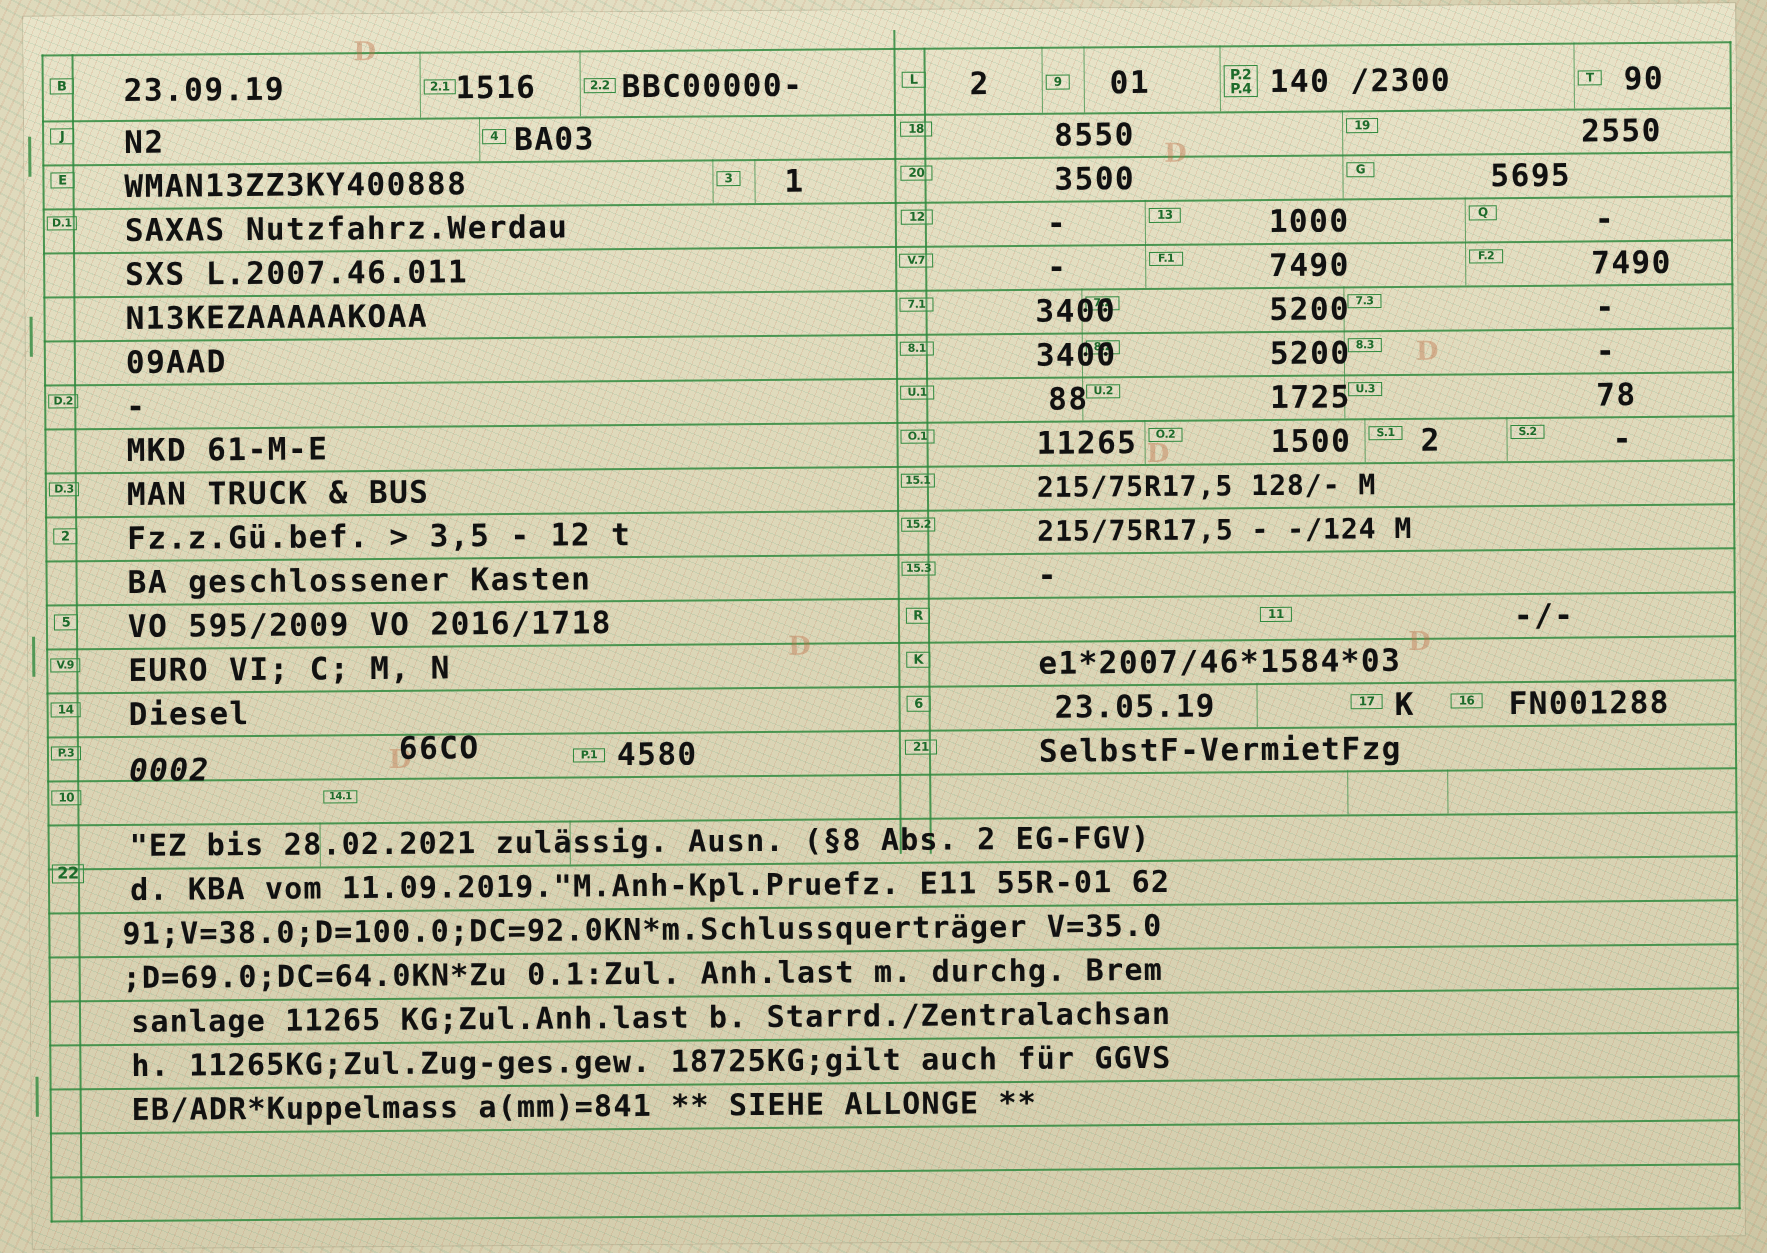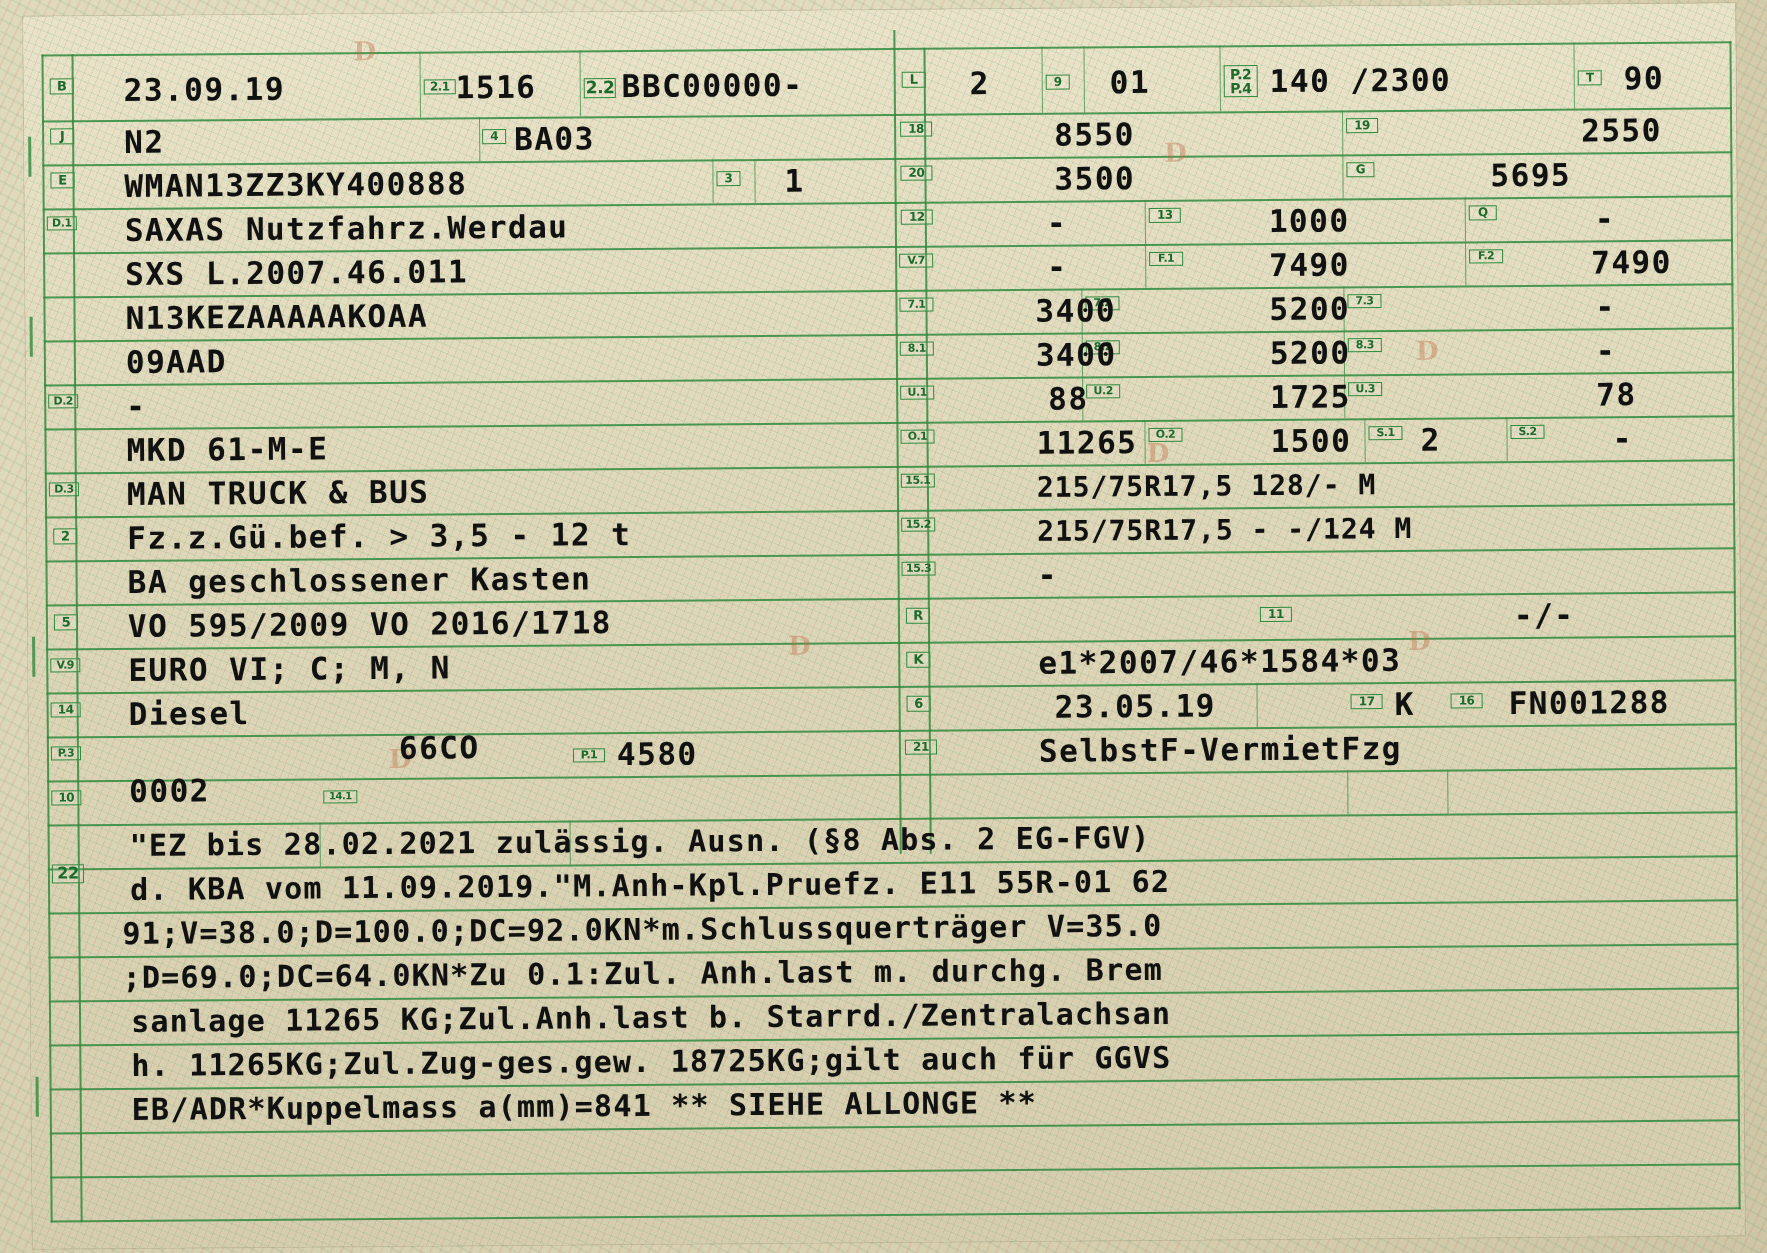--- a/index.html
+++ b/index.html
@@ -135,21 +135,21 @@
     <div class="wm" style="left:1380px;top:620px;">D</div>
     <div class="wm" style="left:1120px;top:430px;">D</div>
 
     <div class="edgemark" style="left:4px;top:120px;width:3px;height:40px;"></div>
     <div class="edgemark" style="left:4px;top:300px;width:3px;height:40px;"></div>
     <div class="edgemark" style="left:4px;top:620px;width:3px;height:40px;"></div>
     <div class="edgemark" style="left:4px;top:1060px;width:3px;height:40px;"></div>
 
     <div class="code" style="left:26px;top:62px;width:20px;">B</div>
     <div class="code" style="left:400px;top:66px;width:28px;font-size:12px;">2.1</div>
-    <div class="code" style="left:560px;top:66px;width:28px;font-size:17px;">2.2</div>
+    <div class="code" style="left:560px;top:66px;width:28px;font-size:12px;">2.2</div>
     <div class="code" style="left:26px;top:112px;width:20px;">J</div>
     <div class="code" style="left:458px;top:116px;width:20px;font-size:12px;">4</div>
     <div class="code" style="left:26px;top:156px;width:20px;">E</div>
     <div class="code" style="left:692px;top:160px;width:20px;font-size:12px;">3</div>
     <div class="code" style="left:22px;top:200px;width:26px;font-size:11px;">D.1</div>
     <div class="code" style="left:22px;top:330px;width:26px;font-size:11px;margin-top:48px;">D.2</div>
     <div class="code" style="left:22px;top:466px;width:26px;font-size:11px;">D.3</div>
     <div class="code" style="left:26px;top:512px;width:20px;">2</div>
     <div class="code" style="left:26px;top:598px;width:20px;">5</div>
     <div class="code" style="left:22px;top:642px;width:26px;font-size:11px;">V.9</div>
@@ -171,21 +171,21 @@
     <div class="v" style="left:100px;top:284px;">N13KEZAAAAAKOAA</div>
     <div class="v" style="left:100px;top:328px;">09AAD</div>
     <div class="v" style="left:100px;top:372px;">-</div>
     <div class="v" style="left:100px;top:416px;">MKD 61-M-E</div>
     <div class="v" style="left:100px;top:460px;">MAN TRUCK &amp; BUS</div>
     <div class="v" style="left:100px;top:504px;">Fz.z.Gü.bef. &gt; 3,5 - 12 t</div>
     <div class="v" style="left:100px;top:548px;">BA geschlossener Kasten</div>
     <div class="v" style="left:100px;top:592px;">VO 595/2009 VO 2016/1718</div>
     <div class="v" style="left:100px;top:636px;">EURO VI; C; M, N</div>
     <div class="v" style="left:100px;top:680px;text-align:right;">Diesel</div>
-    <div class="v" style="left:100px;top:757px;">0002</div>
+    <div class="v" style="left:100px;top:736px;font-style:italic;">0002</div>
     <div class="v" style="left:370px;top:716px;">66CO</div>
     <div class="v" style="left:588px;top:724px;">4580</div>
 
     <div class="code" style="left:878px;top:62px;width:20px;">L</div>
     <div class="code" style="left:1022px;top:66px;width:20px;font-size:12px;">9</div>
     <div class="code two" style="left:1200px;top:58px;width:30px;">
       <div>P.2</div>
       <div>P.4</div>
     </div>
     <div class="code" style="left:1554px;top:66px;width:20px;font-size:12px;">T</div>

